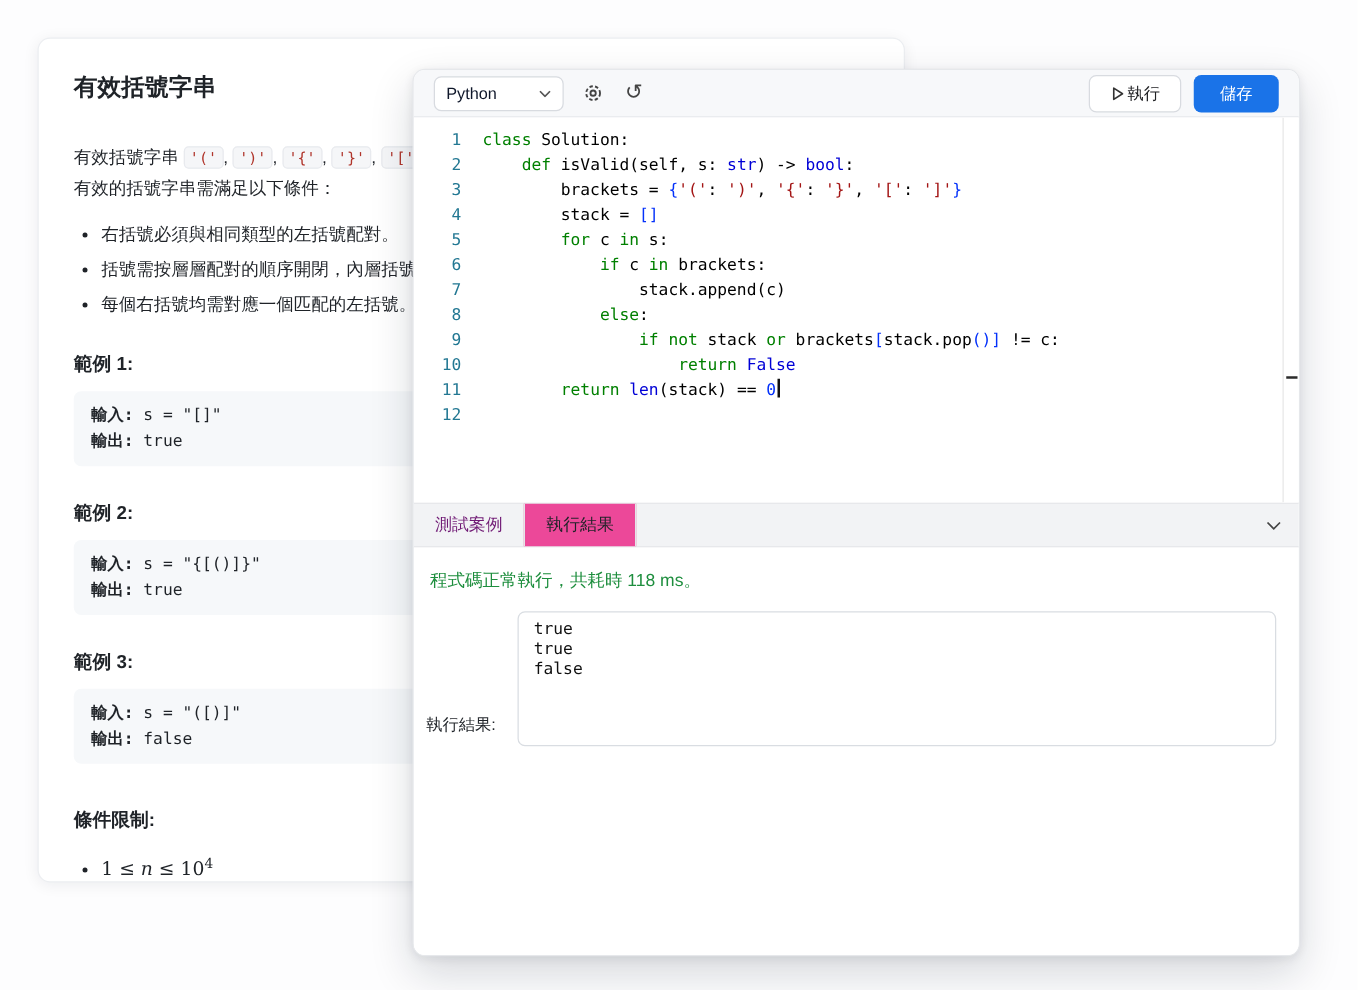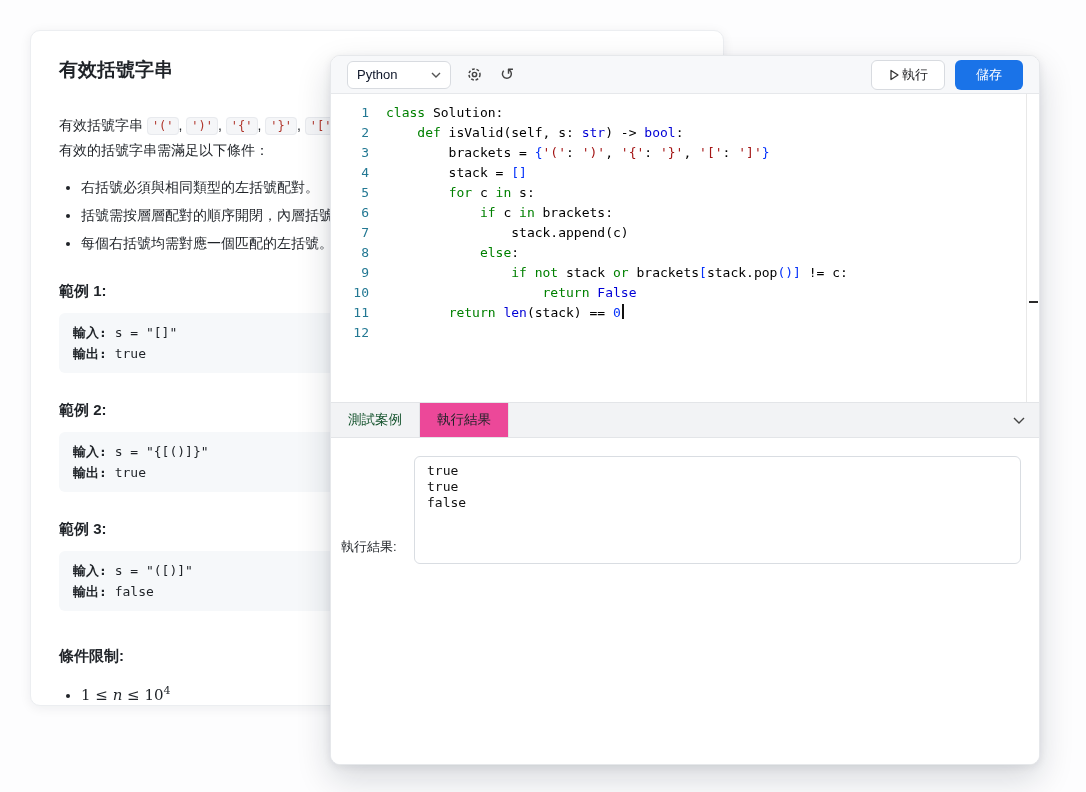--- a/index.html
+++ b/index.html
@@ -91,21 +91,21 @@
   .scrollbar {
     position: absolute; top: 0; right: 0; bottom: 0; width: 13px;
     border-left: 1px solid #e8e8e8; background: #fff;
   }
   .cursor-mark { position: absolute; top: 207px; left: 2px; width: 9px; height: 2px; background: #2b2b2b; }
 
   .tabbar {
     flex: 0 0 36px; display: flex; align-items: stretch; background: #f2f3f5;
     border-top: 1px solid #e3e5e8; border-bottom: 1px solid #e3e5e8; font-size: 13.5px;
   }
-  .tab { display: flex; align-items: center; padding: 0 17px; color: #14532d; cursor: pointer; }
+  .tab { display: flex; align-items: center; padding: 0 17px; color: #701a75; cursor: pointer; }
   .tab.active {
     background: #ec4899; color: #1f2328;
     border-left: 1px solid #e3e5e8; border-right: 1px solid #e3e5e8;
   }
   .tab-collapse { margin-left: auto; display: flex; align-items: center; padding: 0 14px; cursor: pointer; color: #444; }
 
   .results { flex: 1; background: #fff; padding: 18px 18px 0 10px; overflow: hidden; }
   .result-message { color: var(--success_green, #1e8e3e); font-size: 14px; margin: 0 0 15px 3px; }
   .output-row { display: flex; }
   .output-label {
@@ -215,20 +215,21 @@
     <div class="tab">測試案例</div>
     <div class="tab active">執行結果</div>
     <div class="tab-collapse">
       <svg width="12" height="7" viewBox="0 0 12 7">
           <path d="M1 1 L6 6 L11 1" stroke="#444" fill="none" stroke-width="1.4"></path>
         </svg>
     </div>
   </div>
 
   <div class="results">
+    <div class="result-message">程式碼正常執行，共耗時 118 ms。</div>
     <div class="output-row">
       <div class="output-label">執行結果:</div>
       <div class="output-box">
         <div>true</div>
         <div>true</div>
         <div>false</div>
       </div>
     </div>
   </div>
 </div>

